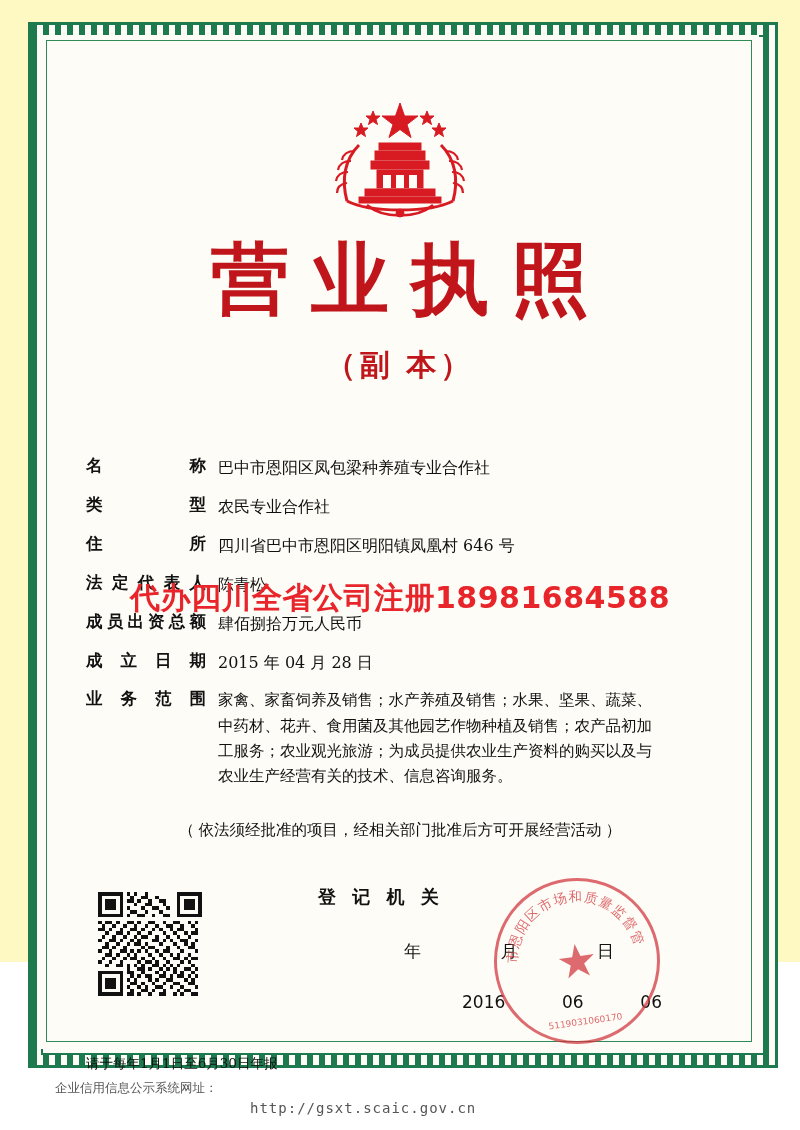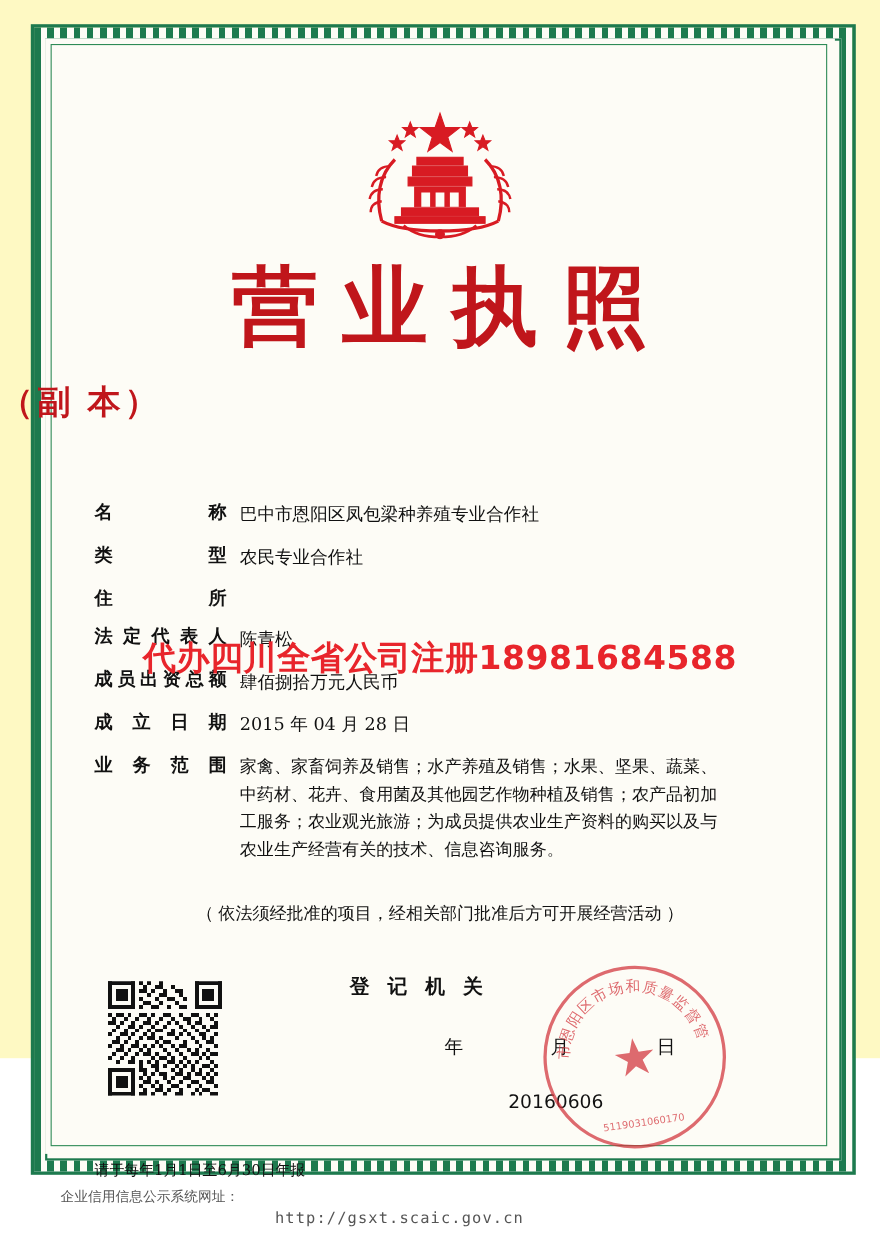--- a/index.html
+++ b/index.html
@@ -39,22 +39,22 @@
     width:170px;height:150px;
   }
   .title{
     position:absolute;left:0;right:0;top:240px;text-align:center;
     font-family:"DejaVu Serif","Liberation Serif",serif;
     font-weight:bold;color:#c0161b;
     font-size:78px;letter-spacing:22px;text-indent:22px;
     line-height:1;
   }
   .subtitle{
-    position:absolute;left:0;right:0;top:345px;text-align:left;
-    font-family:Liberation Serif, serif;
+    position:absolute;left:0;right:0;top:345px;text-align:center;
+    font-family:Liberation Sans, sans-serif;
     font-weight:bold;color:#c0161b;font-size:30px;letter-spacing:4px;
   }
   .credit-row{
     position:absolute;left:296px;top:415px;width:400px;
     font-size:15.5px;color:#111;
     font-family:"DejaVu Serif","Liberation Serif",serif;
   }
   .credit-label{letter-spacing:2px;}
   .credit-code{margin-left:10px;letter-spacing:0.4px;font-family:"DejaVu Sans",sans-serif;font-size:15px;}
   .fields{
@@ -87,21 +87,21 @@
     font-size:18px;letter-spacing:5px;color:#111;font-weight:bold;
   }
   .date-line{
     position:absolute;left:404px;top:940px;width:210px;
     display:flex;justify-content:space-between;
     font-family:"DejaVu Serif","Liberation Serif",serif;
     font-size:17px;color:#111;
   }
   .date-nums{
     position:absolute;left:462px;top:992px;width:200px;
-    display:flex;
+    display:flex;justify-content:space-between;
     font-family:"DejaVu Sans",sans-serif;
     font-size:17px;color:#111;
   }
   
   .seal{
     position:absolute;left:494px;top:878px;width:160px;height:160px;
     border-radius:50%;border:3px solid #d2323a;
     opacity:.72;transform:rotate(-8deg);
   }
   .seal .star{
@@ -225,20 +225,21 @@
         <span>型</span>
       </div>
       <div class="f-value">农民专业合作社</div>
     </div>
 
     <div class="field">
       <div class="f-label">
         <span>住</span>
         <span>所</span>
       </div>
+      <div class="f-value">四川省巴中市恩阳区明阳镇凤凰村 646 号</div>
     </div>
 
     <div class="field">
       <div class="f-label">
         <span>法</span>
         <span>定</span>
         <span>代</span>
         <span>表</span>
         <span>人</span>
       </div>

